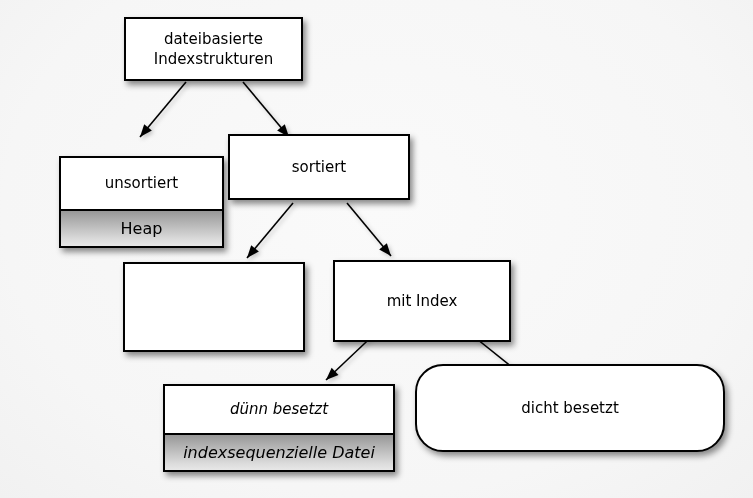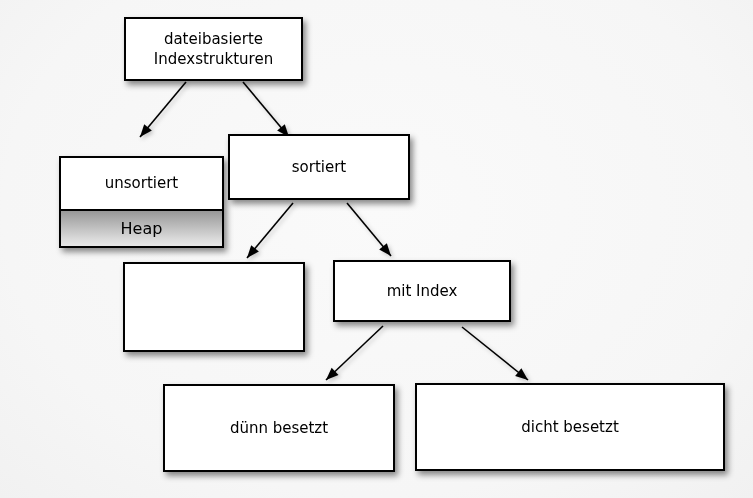--- a/index.html
+++ b/index.html
@@ -84,25 +84,26 @@
     <div class="sub">Heap</div>
   </div>
 
   <div class="node" style="left:228px; top:134px; width:182px; height:66px;">
     <div class="label">sortiert</div>
   </div>
 
   <div class="node" style="left:123px; top:262px; width:182px; height:90px;">
   </div>
 
-  <div class="node" style="left:333px; top:260px; width:178px; height:62px;">
+  <div class="node" style="left:333px; top:260px; width:178px; height:82px;">
     <div class="label">mit Index</div>
   </div>
 
-  <div class="node" style="left:163px; top:384px; width:232px; height:88px;">
+  <div class="node" style="left:163px; top:384px; width:232px; height:88px;font-style:italic;">
     <div class="label">dünn besetzt</div>
+    <div class="sub">indexsequenzielle Datei</div>
   </div>
 
-  <div class="node" style="left:415px; top:383px; width:310px; height:88px;">
+  <div class="node" style="left:415px; top:364px; width:310px; height:88px;border-radius:28px;">
     <div class="label">dicht besetzt</div>
   </div>
 
 </div>
 
 </body></html>

